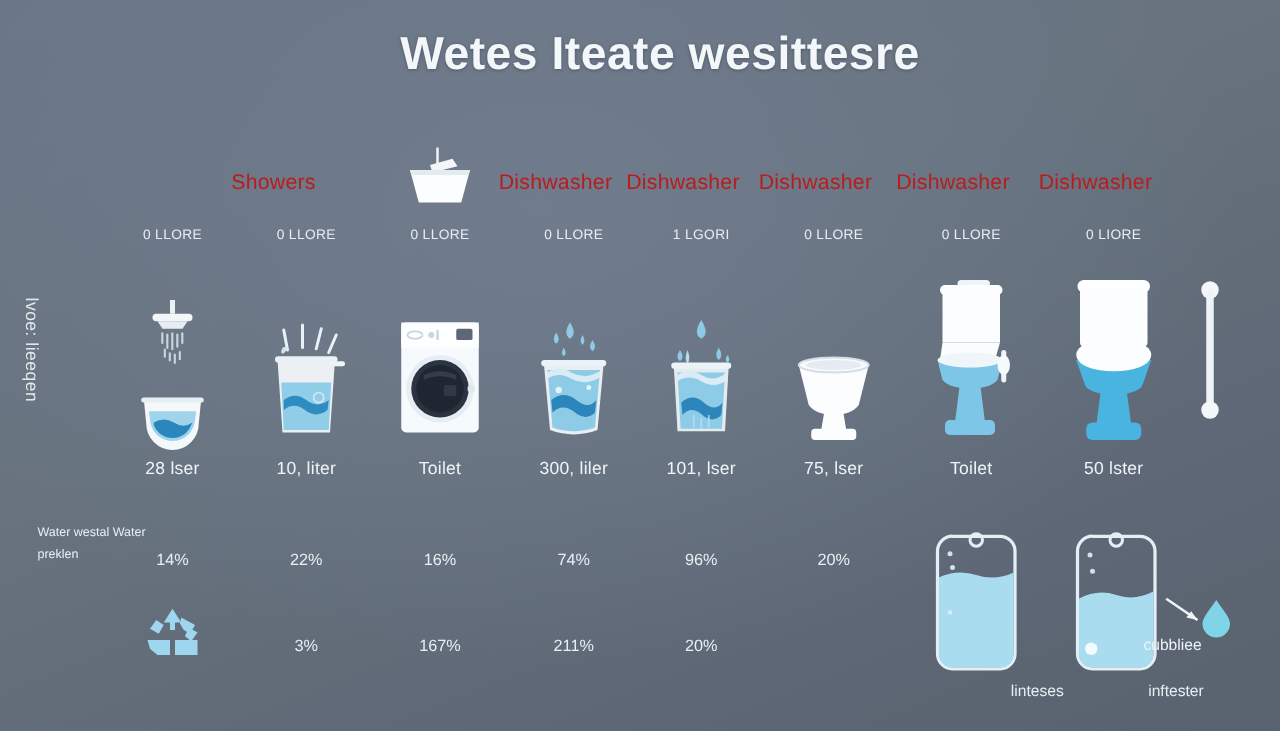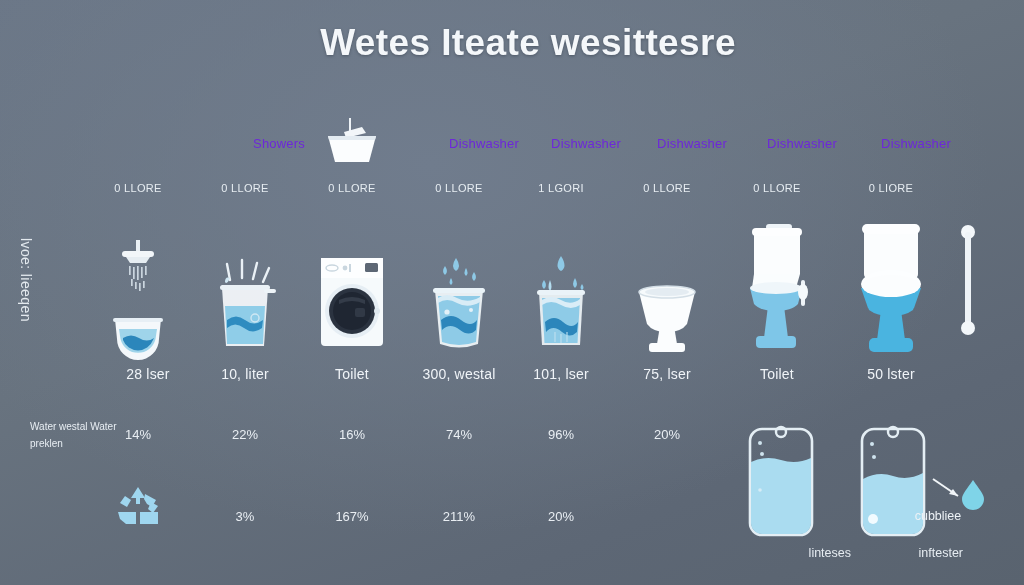--- a/index.html
+++ b/index.html
@@ -27,23 +27,23 @@
     font-weight: bold;
     letter-spacing: 0.4px;
     color: #f4f7fa;
     text-shadow: 0 1px 3px rgba(20,28,40,.35);
     padding-left: 32px;
   }
 
   
   .col-head {
     top: 136px;
-    font-size: 13px;
-    color: #6d28d9;
-    text-align: right;
+    font-size: 17px;
+    color: #b91c1c;
+    text-align: left;
     width: 120px;
     margin-left: -60px;
     letter-spacing: .2px;
   }
   .col-sub {
     top: 182px;
     font-size: 11px;
     color: #e7edf2;
     text-align: center;
     width: 120px;
@@ -74,21 +74,21 @@
   .val-main {
     top: 366px;
     font-size: 14px;
     color: #f0f4f8;
     text-align: center;
     width: 130px;
     margin-left: -65px;
     letter-spacing: .2px;
   }
   .val-pct-a {
-    top: 427px;
+    top: 440px;
     font-size: 13px;
     color: #e9eef3;
     text-align: center;
     width: 120px;
     margin-left: -60px;
   }
   .val-pct-b {
     top: 509px;
     font-size: 13px;
     color: #e9eef3;
@@ -299,24 +299,24 @@
   </div>
 
   <div class="abs" style="left:968px; top:224px; margin-left:-9px;">
     <svg width="18" height="112" viewBox="0 0 18 112">
       <circle cx="9" cy="8" r="7" fill="#f3f7fa"></circle>
       <rect x="6" y="8" width="6" height="96" rx="3" fill="#eef3f7"></rect>
       <circle cx="9" cy="104" r="7" fill="#f3f7fa"></circle>
     </svg>
   </div>
 
-  <div class="abs val-main" style="left:148px">28 lser</div>
+  <div class="abs val-main" style="left:138px">28 lser</div>
   <div class="abs val-main" style="left:245px">10, liter</div>
   <div class="abs val-main" style="left:352px">Toilet</div>
-  <div class="abs val-main" style="left:459px">300, westal</div>
+  <div class="abs val-main" style="left:459px">300, liler</div>
   <div class="abs val-main" style="left:561px">101, lser</div>
   <div class="abs val-main" style="left:667px">75, lser</div>
   <div class="abs val-main" style="left:777px">Toilet</div>
   <div class="abs val-main" style="left:891px">50 lster</div>
 
   <div class="abs val-pct-a" style="left:138px">14%</div>
   <div class="abs val-pct-a" style="left:245px">22%</div>
   <div class="abs val-pct-a" style="left:352px">16%</div>
   <div class="abs val-pct-a" style="left:459px">74%</div>
   <div class="abs val-pct-a" style="left:561px">96%</div>

